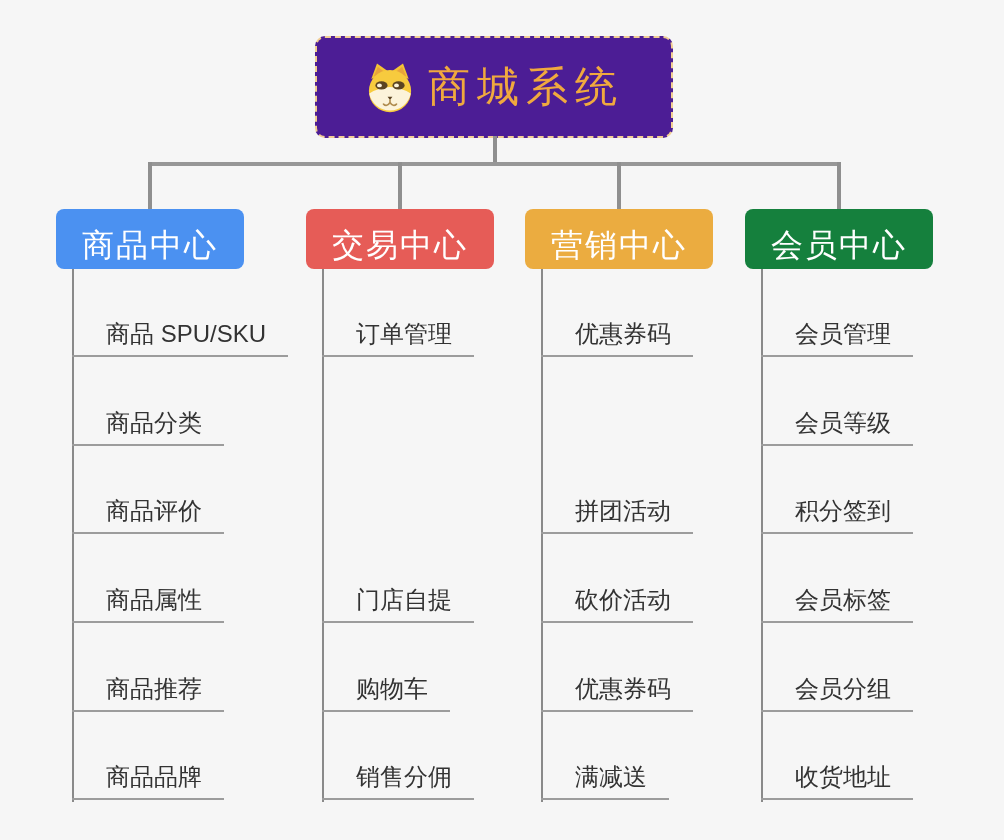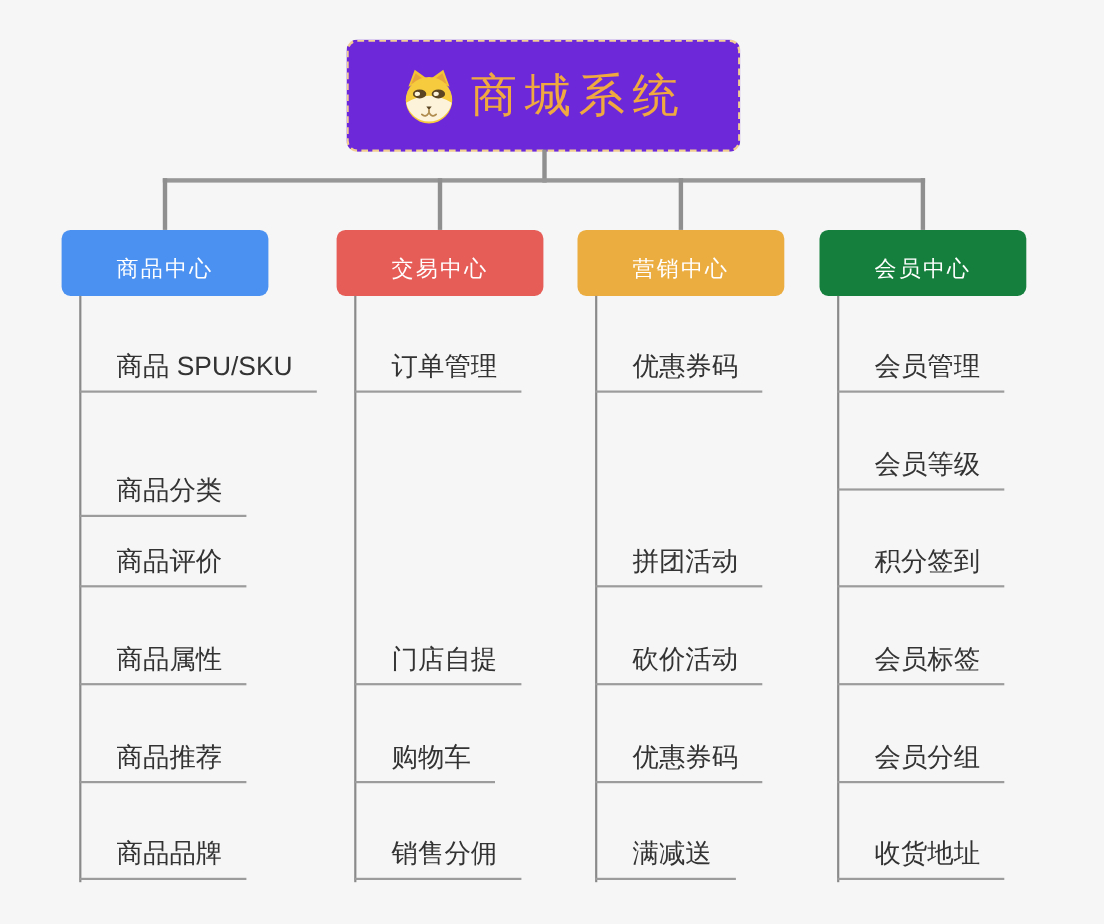--- a/index.html
+++ b/index.html
@@ -7,21 +7,21 @@
     width:1004px;height:840px;
     background:#F6F6F6;
     font-family:"Liberation Sans","DejaVu Sans",sans-serif;
     position:relative;overflow:hidden;
   }
   .canvas{position:absolute;inset:0;}
 
   
   .root-node{
     position:absolute;left:315px;top:36px;width:358px;height:102px;
-    background:#6d28d9;border:2px dashed #F2CE93;border-radius:10px;
+    background:#4c1d95;border:2px dashed #F2CE93;border-radius:10px;
     box-sizing:border-box;
     display:flex;align-items:center;justify-content:center;gap:12px;
   }
   .dog-icon{width:52px;height:52px;display:inline-block;flex:0 0 auto;}
   .root-title{
     font-size:42px;color:#F0A93E;letter-spacing:7px;line-height:1;
     white-space:nowrap;
   }
 
   
@@ -31,21 +31,21 @@
   .vline{position:absolute;top:107px;width:2px;height:533px;background:#8A8A8A;}
 
   
   .branch{position:absolute;top:162px;width:250px;height:678px;}
   .branch-node{
     position:absolute;top:47px;left:0;width:188px;height:60px;
     border-radius:8px;display:flex;align-items:center;justify-content:center;
     box-sizing:border-box;
   }
   .branch-label{
-    font-size:20px;color:#FFFFFF;letter-spacing:2px;line-height:1;white-space:nowrap;margin-top:12px;
+    font-size:32px;color:#FFFFFF;letter-spacing:2px;line-height:1;white-space:nowrap;margin-top:12px;
   }
 
   
   .leaf{
     position:absolute;
     display:inline-block;
     padding:0 22px 6px 34px;
     border-bottom:2px solid #9C9C9C;
     font-size:24px;line-height:30px;color:#333333;
     white-space:nowrap;
@@ -80,21 +80,21 @@
   <div class="bus"></div>
 
   <div id="branches">
   <div class="branch" style="left: 56px;">
     <div class="drop" style="left: 92px;"></div>
     <div class="branch-node" style="background: rgb(75, 145, 241);">
       <span class="branch-label">商品中心</span>
     </div>
     <div class="vline" style="left: 16px;"></div>
   <div class="leaf" style="left: 16px; top: 157px;">商品 SPU/SKU</div>
-        <div class="leaf" style="left: 16px; top: 245.66px; margin-top: 24px;">商品分类</div>
+        <div class="leaf" style="left: 16px; top: 245.66px;">商品分类</div>
         <div class="leaf" style="left: 16px; top: 334.32px;">商品评价</div>
         <div class="leaf" style="left: 16px; top: 422.98px;">商品属性</div>
         <div class="leaf" style="left: 16px; top: 511.64px;">商品推荐</div>
         <div class="leaf" style="left: 16px; top: 600.3px;">商品品牌</div>
       </div>
 
   <div class="branch" style="left: 306px;">
     <div class="drop" style="left: 92px;"></div>
     <div class="branch-node" style="background: rgb(230, 92, 87);">
       <span class="branch-label">交易中心</span>

